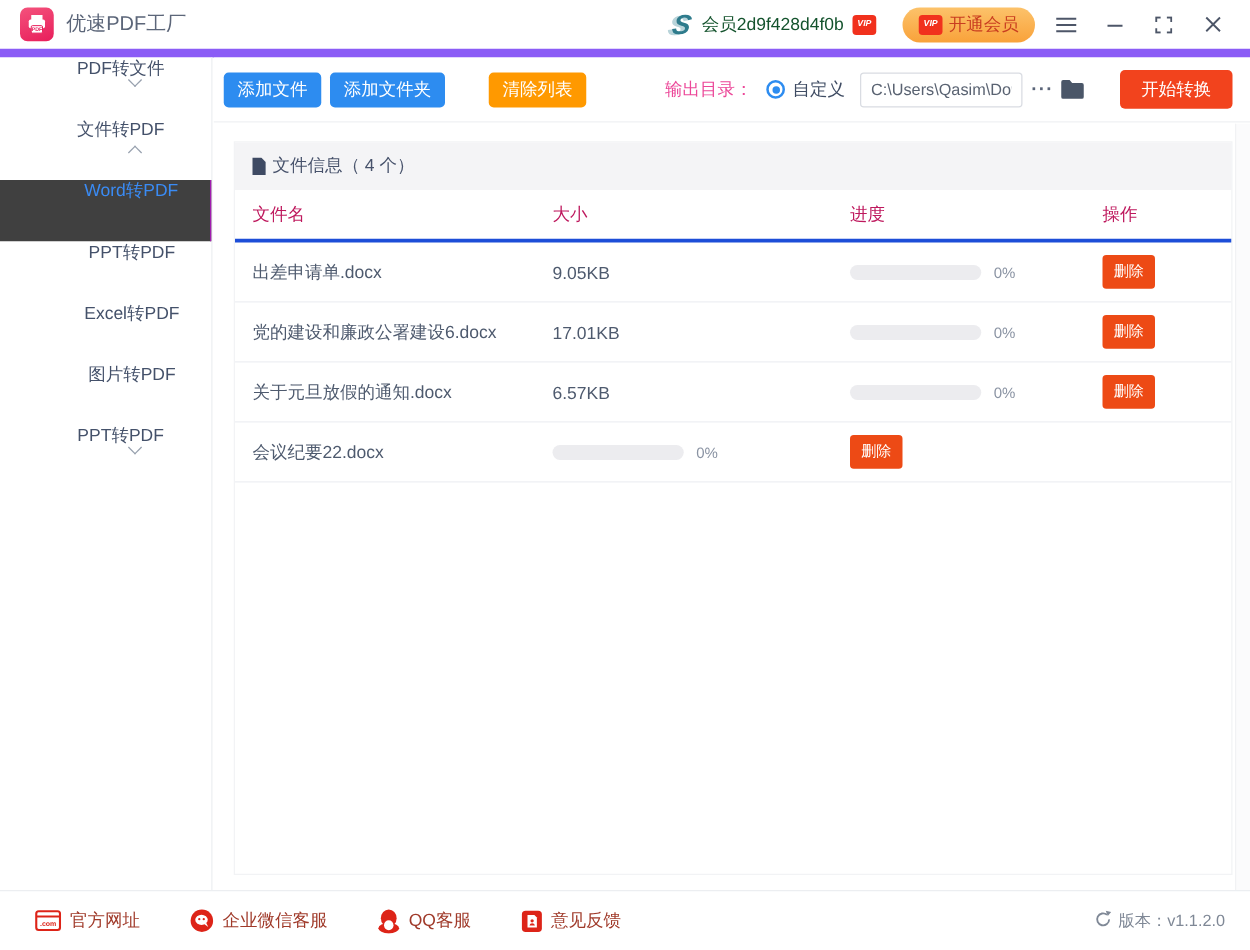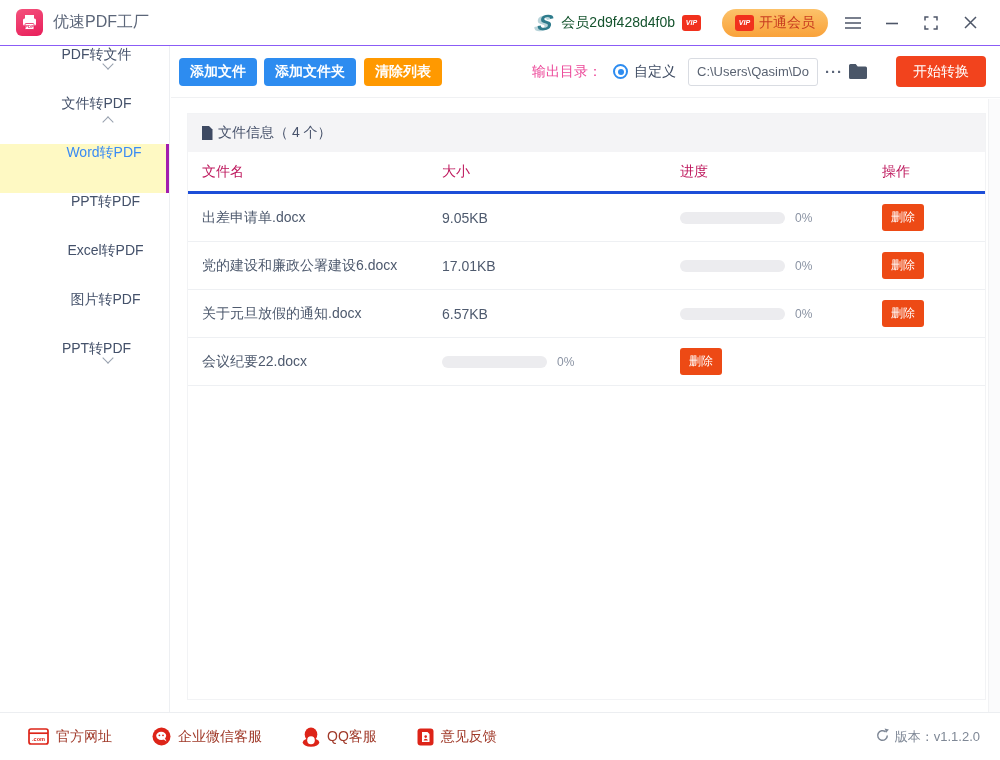--- a/index.html
+++ b/index.html
@@ -3,21 +3,21 @@
 <meta charset="utf-8">
 <style>
   * { margin:0; padding:0; box-sizing:border-box; }
   html,body { width:1000px; height:760px; }
   body {
     font-family:"Liberation Sans","DejaVu Sans",sans-serif;
     background:#ffffff; position:relative; overflow:hidden; color:#44516a;
   }
   
   .titlebar { position:absolute; top:0; left:0; right:0; height:46px; background:#fff;
-    border-bottom:1px solid #8b5cf6; display:flex; align-items:center; padding:0 16px; }
+    border-bottom:7px solid #8b5cf6; display:flex; align-items:center; padding:0 16px; }
   .logo { width:27px; height:27px; border-radius:6px; flex:none;
     background:linear-gradient(160deg,#f4527c,#e81e5b); display:flex; align-items:center; justify-content:center; margin-right:10px; }
   .app-title { font-size:16px; color:#5c6679; }
   .tb-right { margin-left:auto; display:flex; align-items:center; }
   .avatar-s { font-size:22px; font-weight:900; font-style:italic; color:#2e7b8c;
     transform:skewX(-12deg); margin-right:9px; text-shadow:-3px 1px 0 #b9d4da; }
   .member-label { font-size:14px; color:#14532d; margin-right:7px; }
   .vip-badge { width:19px; height:16px; background:#f1311d; border-radius:3px; color:#fff;
     font-style:italic; font-weight:bold; font-size:7px; display:flex; align-items:center; justify-content:center; flex:none; }
   .upgrade-btn { height:28px; border:none; border-radius:15px; cursor:pointer;
@@ -25,32 +25,32 @@
     padding:0 13px; margin-left:21px; color:#c93d20; font-size:14px; font-family:inherit; }
   .win-btn { width:28px; height:28px; border:none; background:none; display:flex; align-items:center;
     justify-content:center; margin-left:11px; cursor:pointer; }
   .win-btn:first-of-type { margin-left:24px; }
   
   .sidebar { position:absolute; top:46px; left:0; width:170px; bottom:48px; background:#fff;
     border-right:1px solid #edeff2; }
   .side-item { height:49px; display:flex; align-items:center; padding-left:24px;
     font-size:14px; color:#44516a; cursor:pointer;flex-direction:column; }
   .side-item.sub { padding-left:42px; }
-  .side-item.sub.active { background:#fef9c3; color:#3a8bf4; border-right:3px solid #a21caf; }
+  .side-item.sub.active { background:#404040; color:#3a8bf4; border-right:1px solid #a21caf; }
   .chev { width:8px; height:8px; border-right:1.5px solid #97a0ae; border-bottom:1.5px solid #97a0ae; margin-left:22px; }
   .chev.down { transform:rotate(45deg); margin-top:-4px; }
   .chev.up   { transform:rotate(-135deg); margin-top:5px; }
   
   .main { position:absolute; left:171px; top:46px; right:0; bottom:48px; background:#fff; }
   .toolbar { height:52px; display:flex; align-items:center; padding:0 14px 0 8px;
     border-bottom:1px solid #f0f1f3; }
   .btn { height:28px; border:none; border-radius:4px; color:#fff; font-size:14px; padding:0 11px;
-    margin-right:7px; cursor:pointer; font-family:inherit;font-weight:bold; }
+    margin-right:7px; cursor:pointer; font-family:inherit; }
   .btn-blue { background:#2d8cf0; }
-  .btn-orange { background:#ff9900; margin-left:1px; }
+  .btn-orange { background:#ff9900; margin-left:28px; }
   .out-label { margin-left:auto; font-size:14px; color:#ec4899; }
   .radio { width:15px; height:15px; border-radius:50%; border:2px solid #2d8cf0; margin:0 6px 0 11px;
     position:relative; flex:none; cursor:pointer; }
   .radio::after { content:""; position:absolute; left:2.5px; top:2.5px; width:6px; height:6px;
     border-radius:50%; background:#2d8cf0; }
   .custom-label { font-size:14px; color:#3f4c63; margin-right:12px; }
   .path-input { width:130px; height:28px; border:1px solid #d9dce2; border-radius:3px; padding:0 8px;
     font-size:13px; color:#5a6372; font-family:inherit; outline:none; white-space:nowrap; overflow:hidden; }
   .more-btn { border:none; background:none; font-size:15px; font-weight:bold; color:#5a6478;
     margin:0 5px 0 7px; letter-spacing:1px; cursor:pointer; font-family:inherit; }

